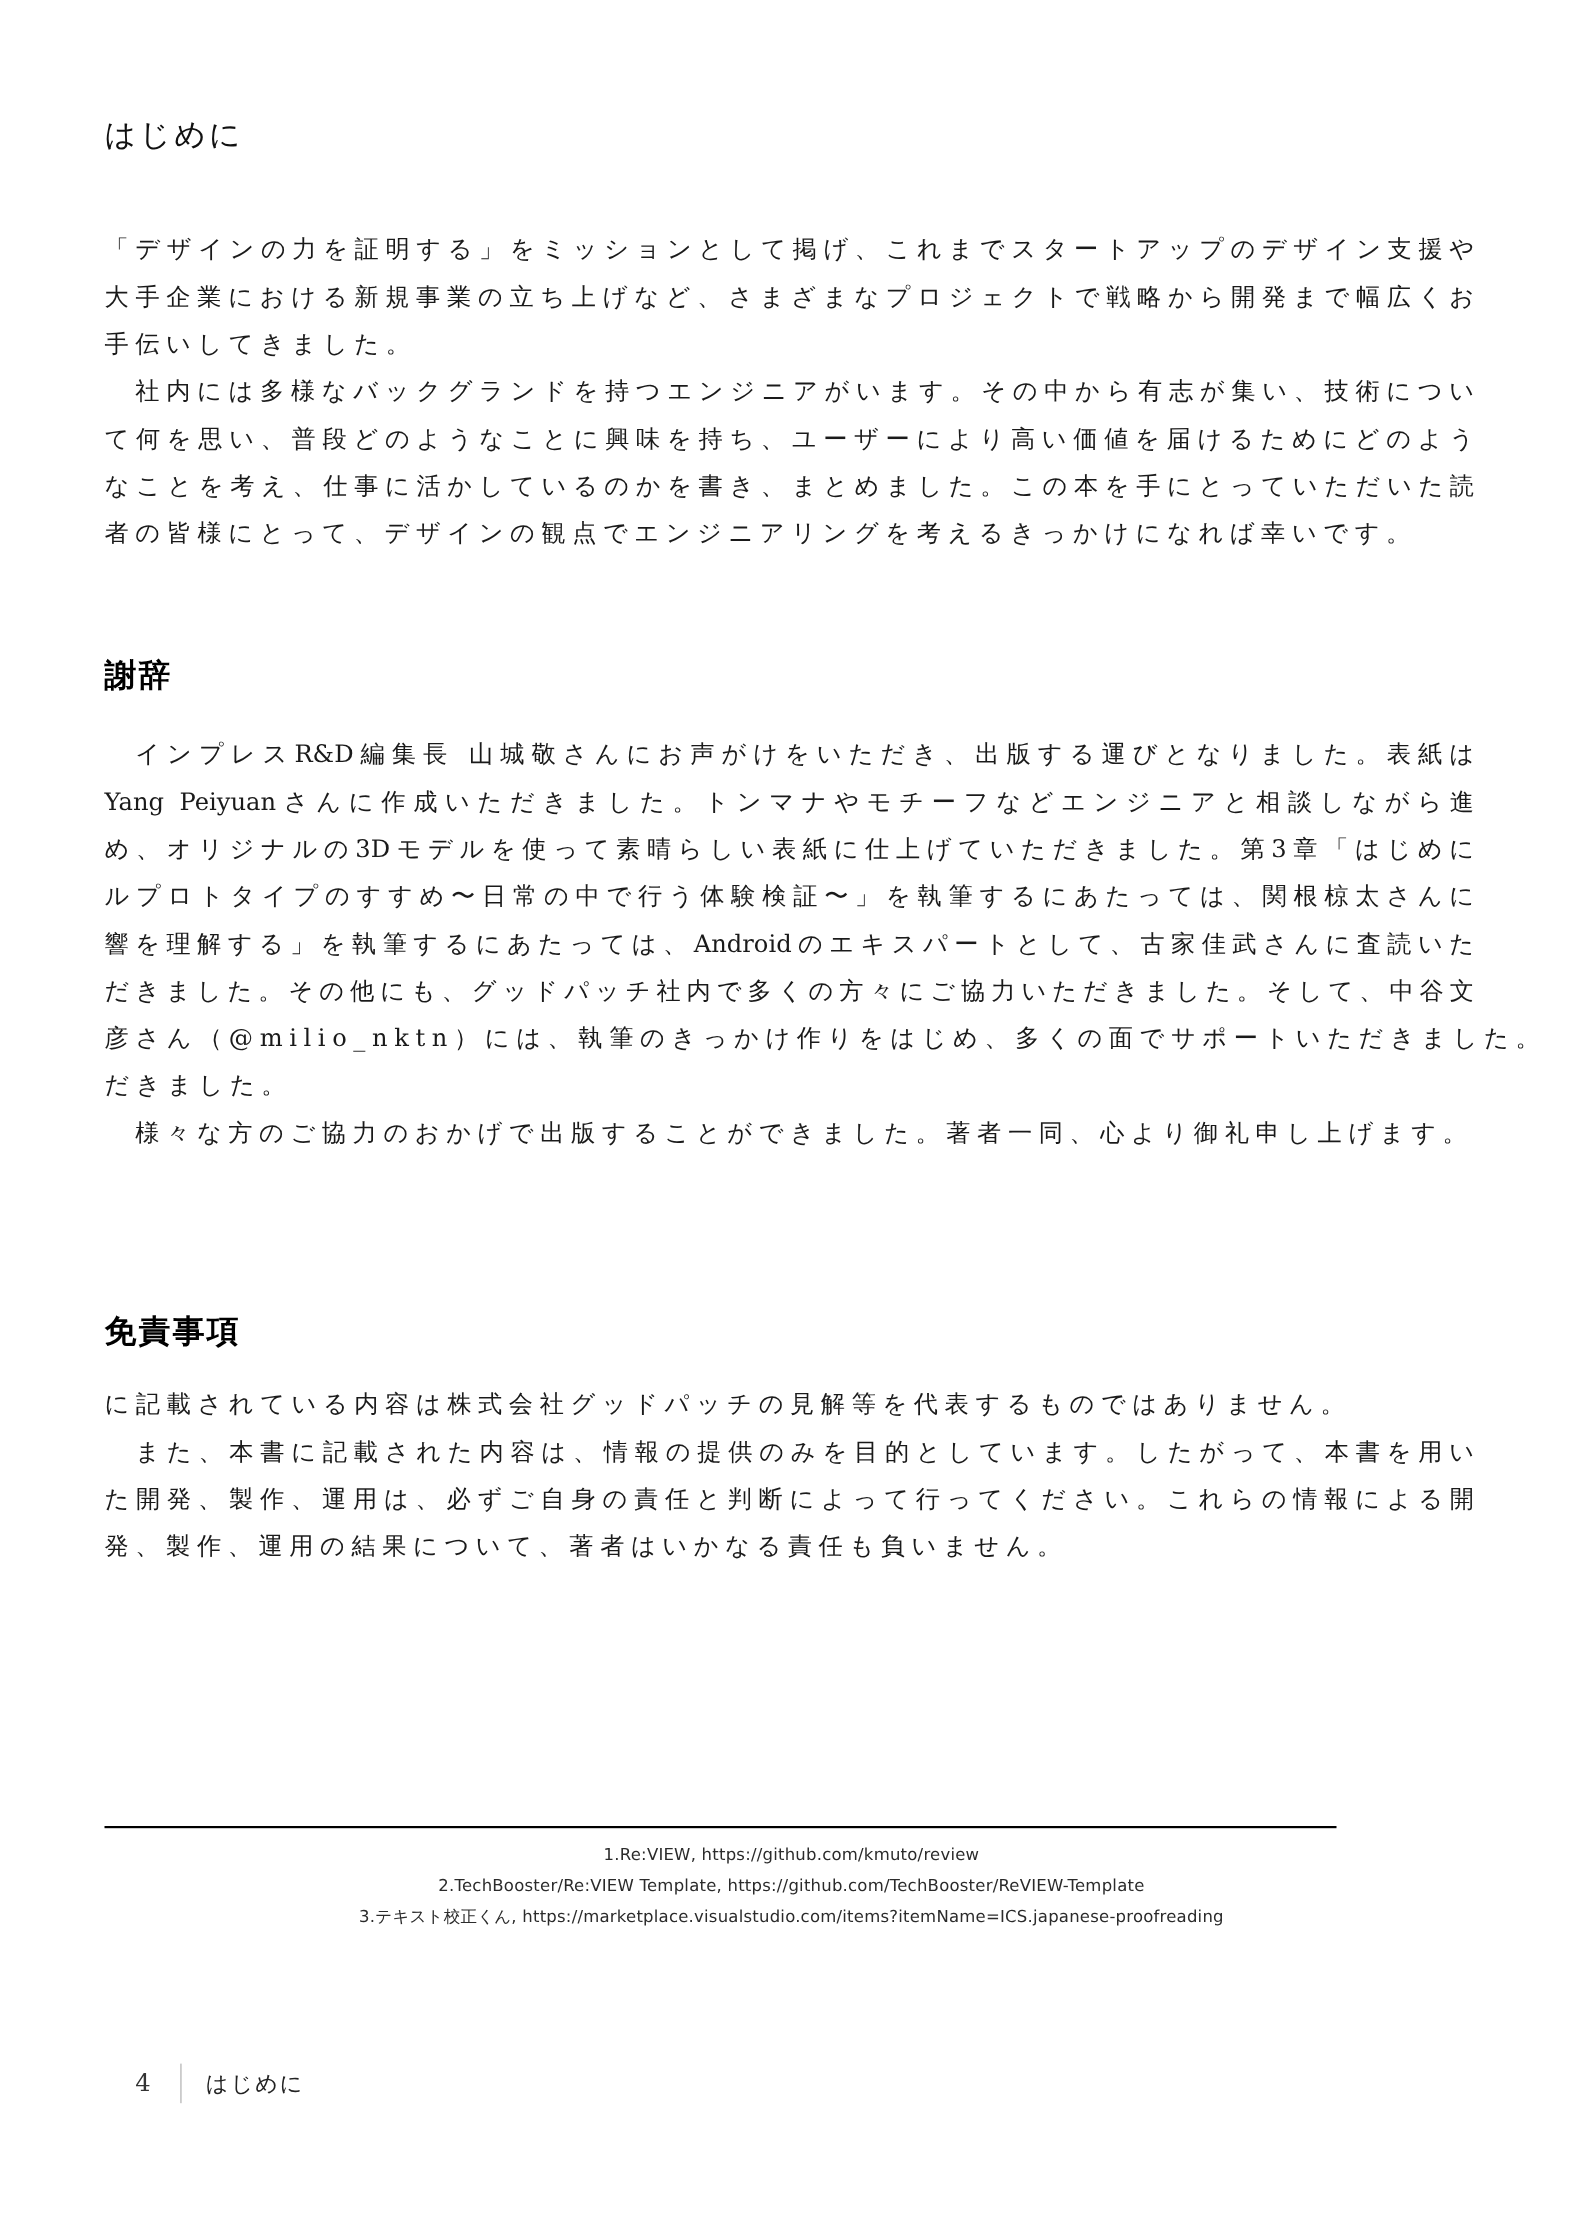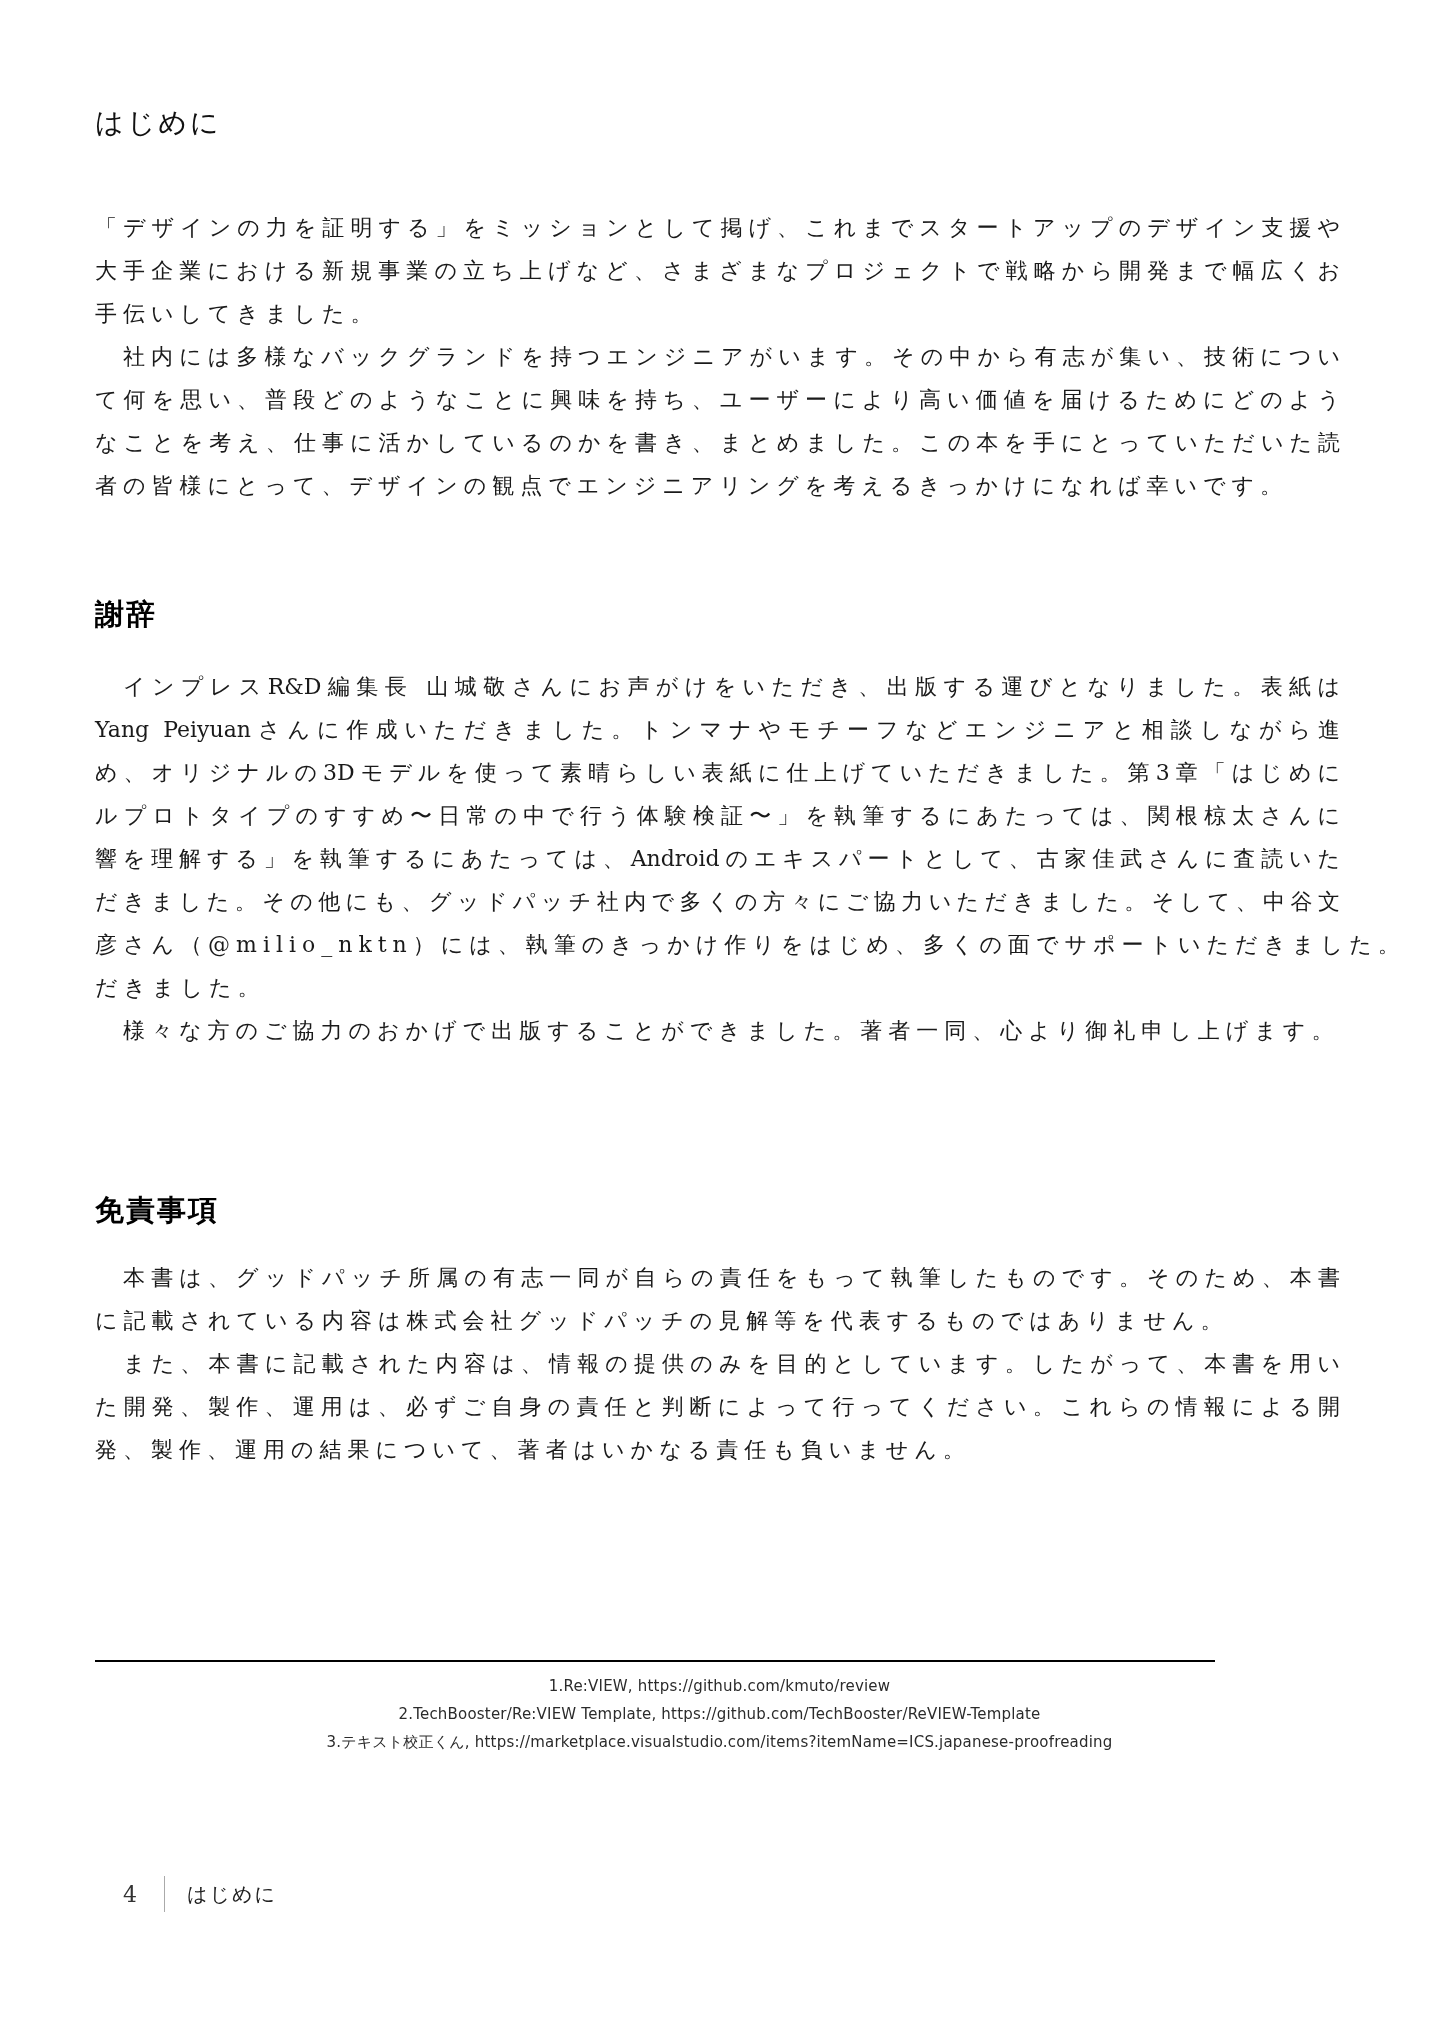--- a/index.html
+++ b/index.html
@@ -155,21 +155,20 @@
       <div class="line">ルプロトタイプのすすめ〜日常の中で行う体験検証〜」を執筆するにあたっては、関根椋太さんに</div>
       <div class="line">響を理解する」を執筆するにあたっては、Androidのエキスパートとして、古家佳武さんに査読いた</div>
       <div class="line">だきました。その他にも、グッドパッチ社内で多くの方々にご協力いただきました。そして、中谷文</div>
       <div class="line end">彦さん（@milio_nktn）には、執筆のきっかけ作りをはじめ、多くの面でサポートいただきました。</div>
       <div class="line end">だきました。</div>
       <div class="line indent end">様々な方のご協力のおかげで出版することができました。著者一同、心より御礼申し上げます。</div>
     </div>
 
   <h2 class="sec-heading disc">免責事項</h2>
   <div class="lines-block disc" id="disc-lines">
-      <div class="line indent">本書は、グッドパッチ所属の有志一同が自らの責任をもって執筆したものです。そのため、本書</div>
       <div class="line end">に記載されている内容は株式会社グッドパッチの見解等を代表するものではありません。</div>
       <div class="line indent">また、本書に記載された内容は、情報の提供のみを目的としています。したがって、本書を用い</div>
       <div class="line">た開発、製作、運用は、必ずご自身の責任と判断によって行ってください。これらの情報による開</div>
       <div class="line end">発、製作、運用の結果について、著者はいかなる責任も負いません。</div>
     </div>
 
   <hr class="footnote-rule">
   <div class="footnotes" id="footnote-list">
       <div class="footnote-item">1.Re:VIEW, https://github.com/kmuto/review</div>
       <div class="footnote-item">2.TechBooster/Re:VIEW Template, https://github.com/TechBooster/ReVIEW-Template</div>

